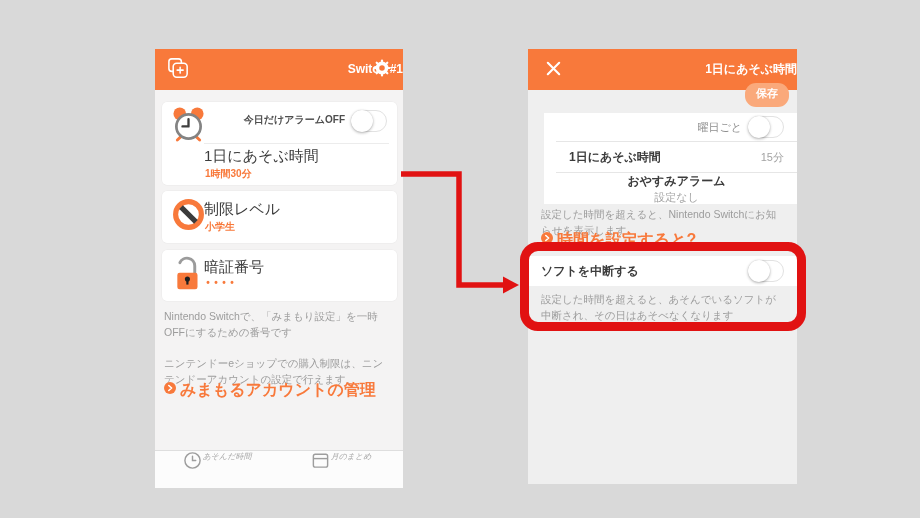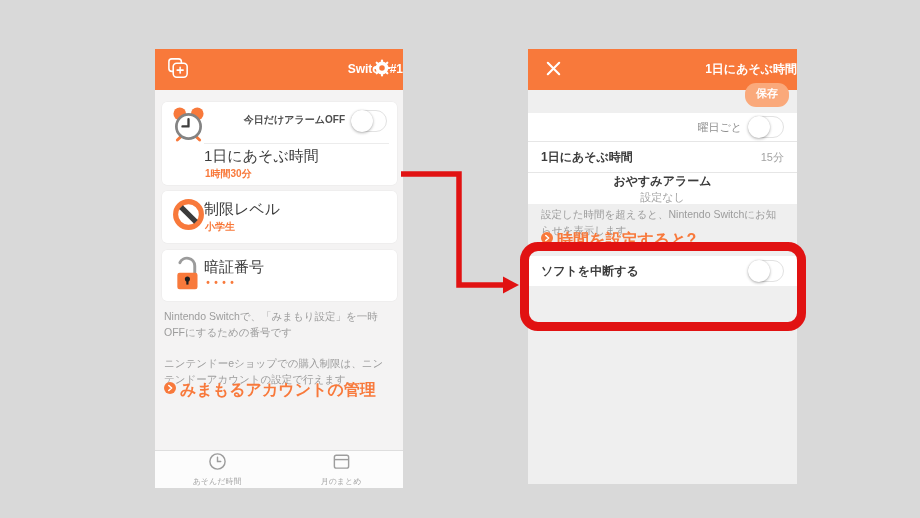--- a/index.html
+++ b/index.html
@@ -37,26 +37,26 @@
 
   .note{font-size:10.5px;color:#9C9C9C;line-height:1.55;}
   #pin-note{position:absolute;left:9px;right:9px;top:259px;}
   #eshop-note{position:absolute;left:9px;right:9px;top:306px;}
   .link-row{display:flex;align-items:flex-start;gap:4px;color:#F8793B;font-size:16px;font-weight:bold;}
   #account-link{position:absolute;left:9px;top:331px;}
 
   
   .tabbar{position:absolute;left:0;right:0;bottom:0;height:37px;background:#FCFCFC;
           border-top:1px solid #DEDEDE;display:flex;}
-  .tab{flex:1;display:flex;flex-direction:column;align-items:center;justify-content:center;gap:1px;}
+  .tab{flex:1;display:flex;flex-direction:row;align-items:flex-start;justify-content:center;gap:1px;font-style:italic;}
   .tab-label{font-size:8px;color:#A7A7A7;}
   .tab.active .tab-label{color:#F8793B;}
 
   
-  .rows-block{position:absolute;top:64px;left:0;right:0;background:#fff;}
+  .rows-block{position:absolute;top:64px;left:16px;right:0;background:#fff;padding-left:12px;}
   .row{display:flex;align-items:center;padding:0 13px;border-bottom:1px solid #E6E6E6;box-sizing:border-box;}
   .row:last-child{border-bottom:none;flex-direction:column;}
   #row-weekday{height:29px;justify-content:flex-end;gap:6px;}
   #row-playtime{height:31px;justify-content:space-between;}
   #row-alarm{height:31px;justify-content:space-between;}
   .row-label{font-size:12px;color:#3C3C3C;font-weight:bold;}
   .row-label.gray{color:#8F8F8F;font-weight:normal;font-size:11px;}
   .row-value{font-size:11px;color:#A3A3A3;}
   #right-note{position:absolute;left:13px;right:12px;top:157px;}
   #time-link{position:absolute;left:13px;top:181px;}
@@ -215,20 +215,21 @@
           <path d="M4.8 3.5 L7.6 6 L4.8 8.5" stroke="#fff" stroke-width="1.6" fill="none" stroke-linecap="round" stroke-linejoin="round"></path>
         </svg>
       </span>
       <span>時間を設定すると?</span>
     </div>
 
     <div id="suspend-row">
       <span class="row-label">ソフトを中断する</span>
       <span class="toggle"></span>
     </div>
+    <div class="note" id="suspend-note">設定した時間を超えると、あそんでいるソフトが中断され、その日はあそべなくなります</div>
   </div>
 
   <svg id="arrow-svg" width="920" height="518" viewBox="0 0 920 518">
     <path d="M401 174 L459 174 L459 285 L504 285" fill="none" stroke="#E11212" stroke-width="5.5"></path>
     <polygon points="503,276.5 519,285 503,293.5" fill="#E11212"></polygon>
   </svg>
   <div id="highlight-box"></div>
 
 </div>
 

